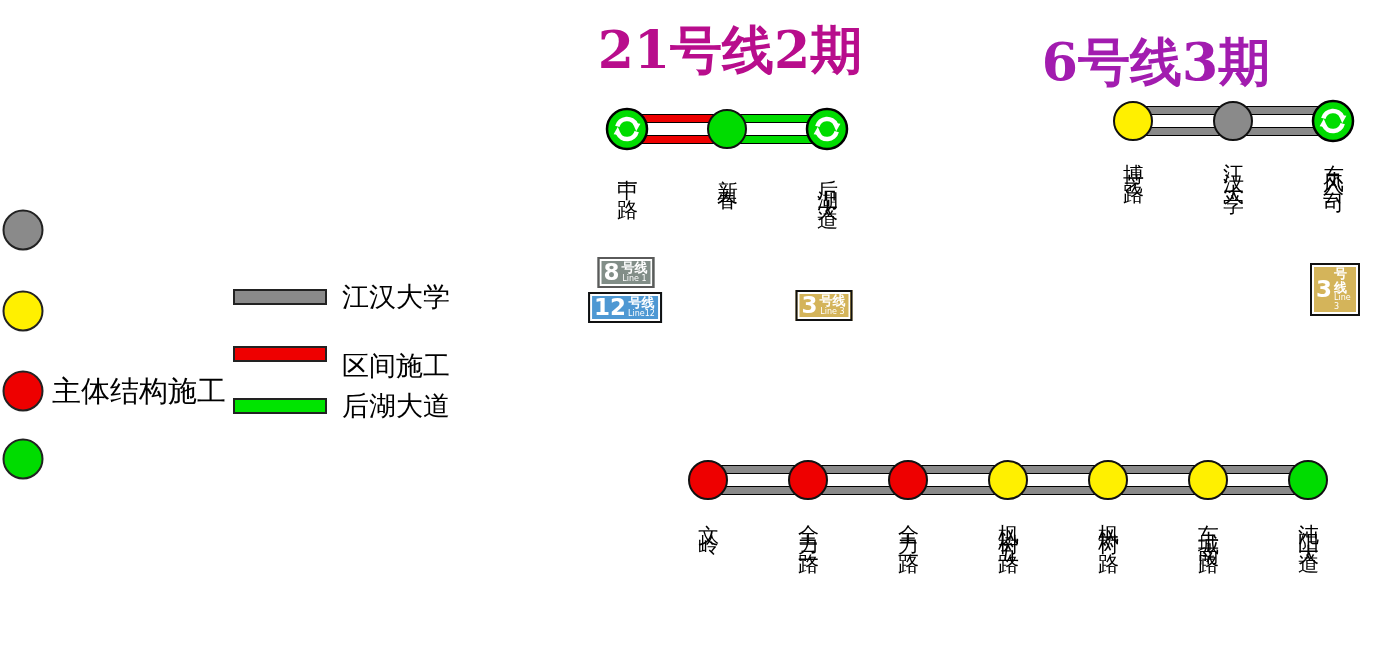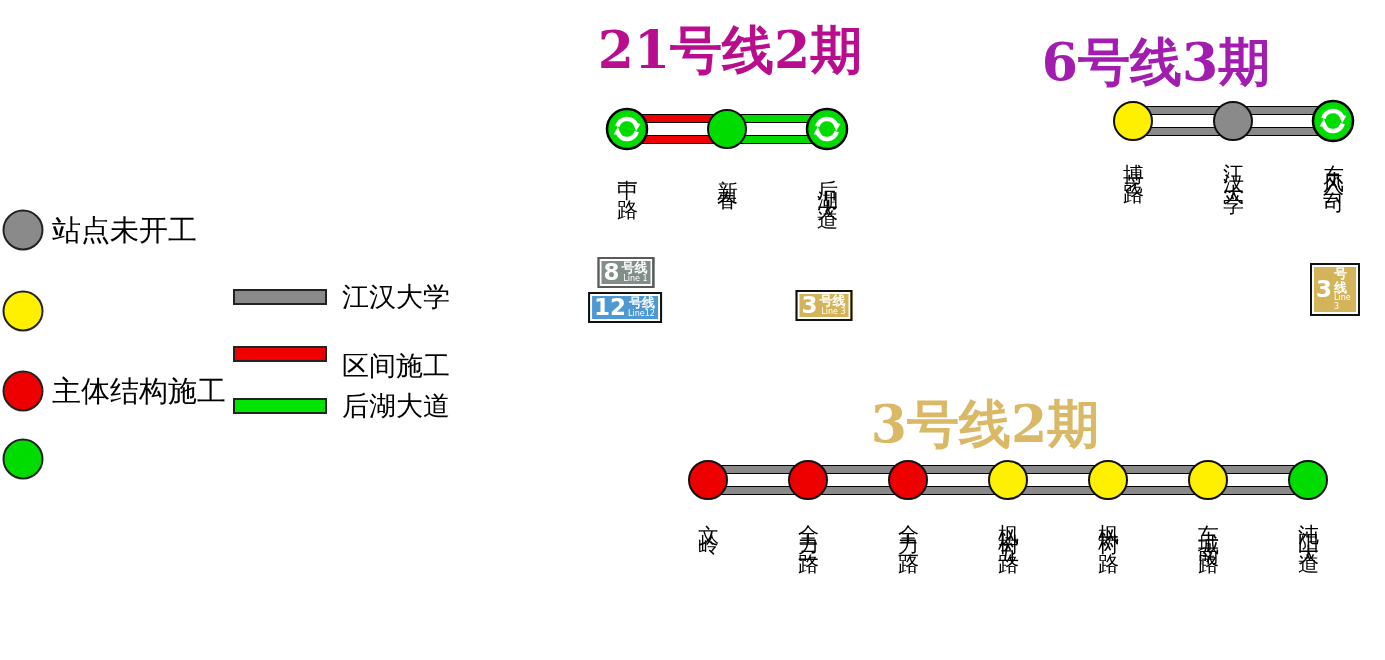--- a/index.html
+++ b/index.html
@@ -34,21 +34,21 @@
   }
   
   .badge{
     position:absolute;transform:translateX(-50%);
     display:inline-flex;align-items:center;
     border:2px solid #111;box-shadow:inset 0 0 0 2px #fff;
     padding:2px 5px 2px 4px;color:#fff;
     font-family:"DejaVu Sans","Liberation Sans",sans-serif;z-index:4;
   }
   .badge .num{font-size:23px;font-weight:bold;line-height:1;}
-  .badge .col{display:flex;flex-direction:column;align-items:flex-end;line-height:1;margin-left:2px;}
+  .badge .col{display:flex;flex-direction:column;align-items:center;line-height:1;margin-left:2px;}
   .badge .cn{font-size:13px;font-weight:bold;line-height:1.05;}
   .badge .en{font-size:8px;line-height:1.1;}
   
   .legend-circle{
     position:absolute;width:41px;height:41px;border-radius:50%;
     border:2px solid #222;box-sizing:border-box;transform:translate(-50%,-50%);
   }
   .legend-bar{
     position:absolute;width:94px;height:16px;
     border:2px solid #222;box-sizing:border-box;transform:translateY(-50%);
@@ -58,21 +58,20 @@
     font-size:29px;line-height:1;white-space:nowrap;
   }
   .legend-label.small{font-size:27px;}
 </style>
 </head>
 <body>
 
 <div class="canvas">
 
   <div class="legend-circle" style="left: 23px; top: 230px; background: rgb(138, 138, 138);"></div>
-  <div class="legend-label" style="left:52px;top:230px;">站点未开工</div>
 
   <div class="legend-circle" style="left: 23px; top: 311px; background: rgb(255, 240, 0);"></div>
 
   <div class="legend-circle" style="left: 23px; top: 391px; background: rgb(238, 0, 0);"></div>
   <div class="legend-label" style="left:52px;top:391px;">主体结构施工</div>
 
   <div class="legend-circle" style="left: 23px; top: 459px; background: rgb(0, 220, 0);"></div>
 
   <div class="legend-bar" style="left: 233px; top: 297px; background: rgb(138, 138, 138);"></div>
   <div class="legend-label small" style="left:342px;top:296px;">江汉大学</div>
@@ -162,21 +161,20 @@
   <div class="vlabel" style="left:1333px;top:147px;">东风公司</div>
 
   <div class="badge" style="left: 1335px; top: 263px; background: rgb(212, 180, 90); border-color: rgb(17, 17, 17);">
     <span class="num">3</span>
     <span class="col">
       <span class="cn">号线</span>
       <span class="en">Line 3</span>
     </span>
   </div>
 
-  <div class="line-title" style="left: 985px; top: 398px; color: rgb(217, 184, 102);">3号线2期</div>
 
   <div class="track-seg" style="left:708px;top:465px;width:100px;">
     <div class="rail top" style="background: rgb(138, 138, 138);"></div>
     <div class="rail bot" style="background: rgb(138, 138, 138);"></div>
   </div>
   <div class="track-seg" style="left:808px;top:465px;width:100px;">
     <div class="rail top" style="background: rgb(138, 138, 138);"></div>
     <div class="rail bot" style="background: rgb(138, 138, 138);"></div>
   </div>
   <div class="track-seg" style="left:908px;top:465px;width:100px;">

